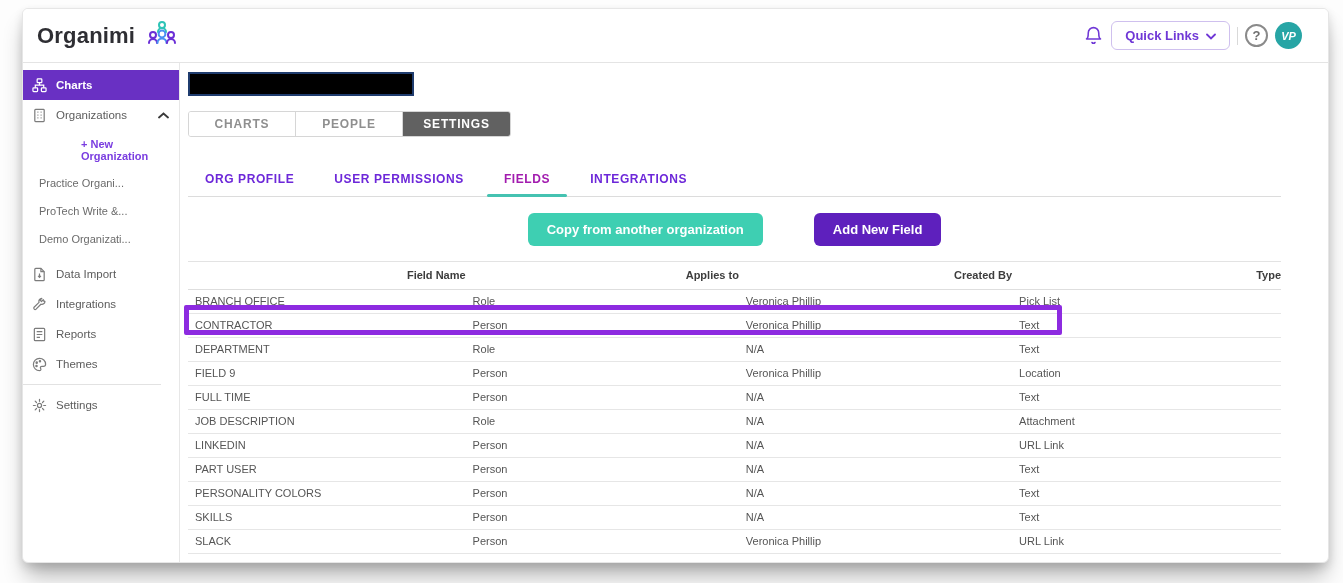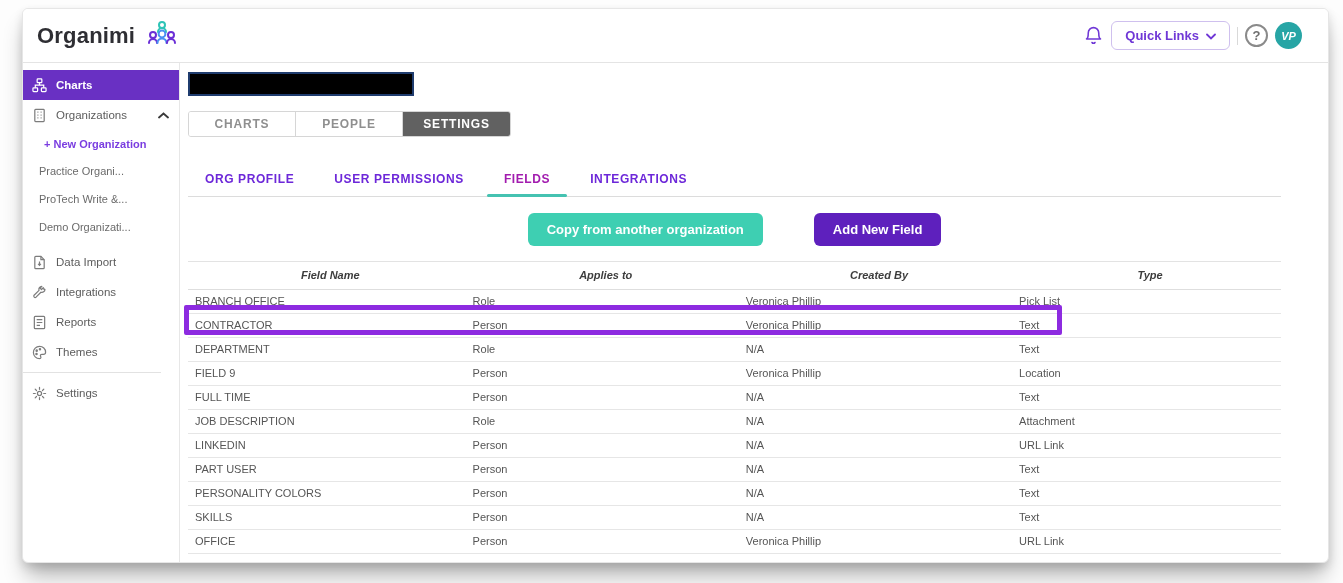--- a/index.html
+++ b/index.html
@@ -51,21 +51,21 @@
   }
   .side-item {
     height:30px; display:flex; align-items:center; gap:9px;
     padding:0 10px 0 9px; cursor:pointer; white-space:nowrap;
   }
   .side-item .icn { display:flex; color:#7c7c7c; flex:0 0 auto; }
   .side-item.active { background:#6930c3; color:#fff; font-weight:600; }
   .side-item.active .icn { color:#fff; }
   .side-item .chev { margin-left:auto; color:#3a3a3a; display:flex; }
   .side-sub { padding:2px 0 6px 0; }
-  .new-org { color:#7a3de0; font-weight:600; font-size:11px; padding:6px 0 7px 21px; cursor:pointer; }
+  .new-org { color:#7a3de0; font-weight:600; font-size:11px; padding:6px 0 7px 10px; cursor:pointer;margin-left:48px; }
   .org-link { color:#6b6b6b; font-size:11px; padding:8px 0 8px 16px; cursor:pointer; white-space:nowrap; }
   .side-divider { border-top:1px solid #e2e2e2; margin:5px 18px 5px 0; }
   
   .main { flex:1; position:relative; min-width:0; }
   .content { position:absolute; left:8px; top:0; width:1093px; }
   .redacted {
     position:absolute; left:0; top:9px; width:226px; height:24px;
     background:#000; border:2px solid #1f3c6e;
   }
   .tabs {
@@ -101,22 +101,22 @@
     height:33px; border:none; border-radius:6px; padding:0 19px;
     color:#fff; font-weight:700; font-size:13px; cursor:pointer;
     font-family:"Liberation Sans", sans-serif;
   }
   .btn-teal { background:#3ecfb2; }
   .btn-purple { background:#5e20bd;margin-left:36px; }
   
   .table-wrap { position:absolute; left:0; top:198px; width:100%; }
   table.fields { width:100%; border-collapse:collapse; table-layout:fixed; }
   table.fields th {
-    text-align:center; font-size:11px; color:#3d3d3d; font-weight:700;
-    padding:7px 0 8px 7px; border-top:1px solid #e3e3e3; border-bottom:1px solid #dedede;font-style:italic;
+    text-align:right; font-size:11px; color:#3d3d3d; font-weight:700;
+    padding:7px 0 8px 7px; border-top:1px solid #e3e3e3; border-bottom:1px solid #dedede;
   }
   table.fields td {
     font-size:11px; color:#555; padding:5px 0 6px 7px;
     border-bottom:1px solid #e6e6e6; height:22px; white-space:nowrap; overflow:hidden;
   }
   col.c1 { width:25.4%; } col.c2 { width:25%; } col.c3 { width:25%; } col.c4 { width:24.6%; }
   .row-highlight {
     position:absolute; left:-4px; top:44px; width:878px; height:30px;
     border:5px solid #8d2be0; border-radius:2px; pointer-events:none;
   }
@@ -348,21 +348,21 @@
     <td>N/A</td>
     <td>Text</td>
   </tr>
                 <tr>
     <td>SKILLS</td>
     <td>Person</td>
     <td>N/A</td>
     <td>Text</td>
   </tr>
                 <tr>
-    <td>OFFICE</td>
+    <td>SLACK</td>
     <td>Person</td>
     <td>Veronica Phillip</td>
     <td>URL Link</td>
   </tr>
               </tbody>
           </table>
           <div class="row-highlight"></div>
         </div>
 
       </div>

